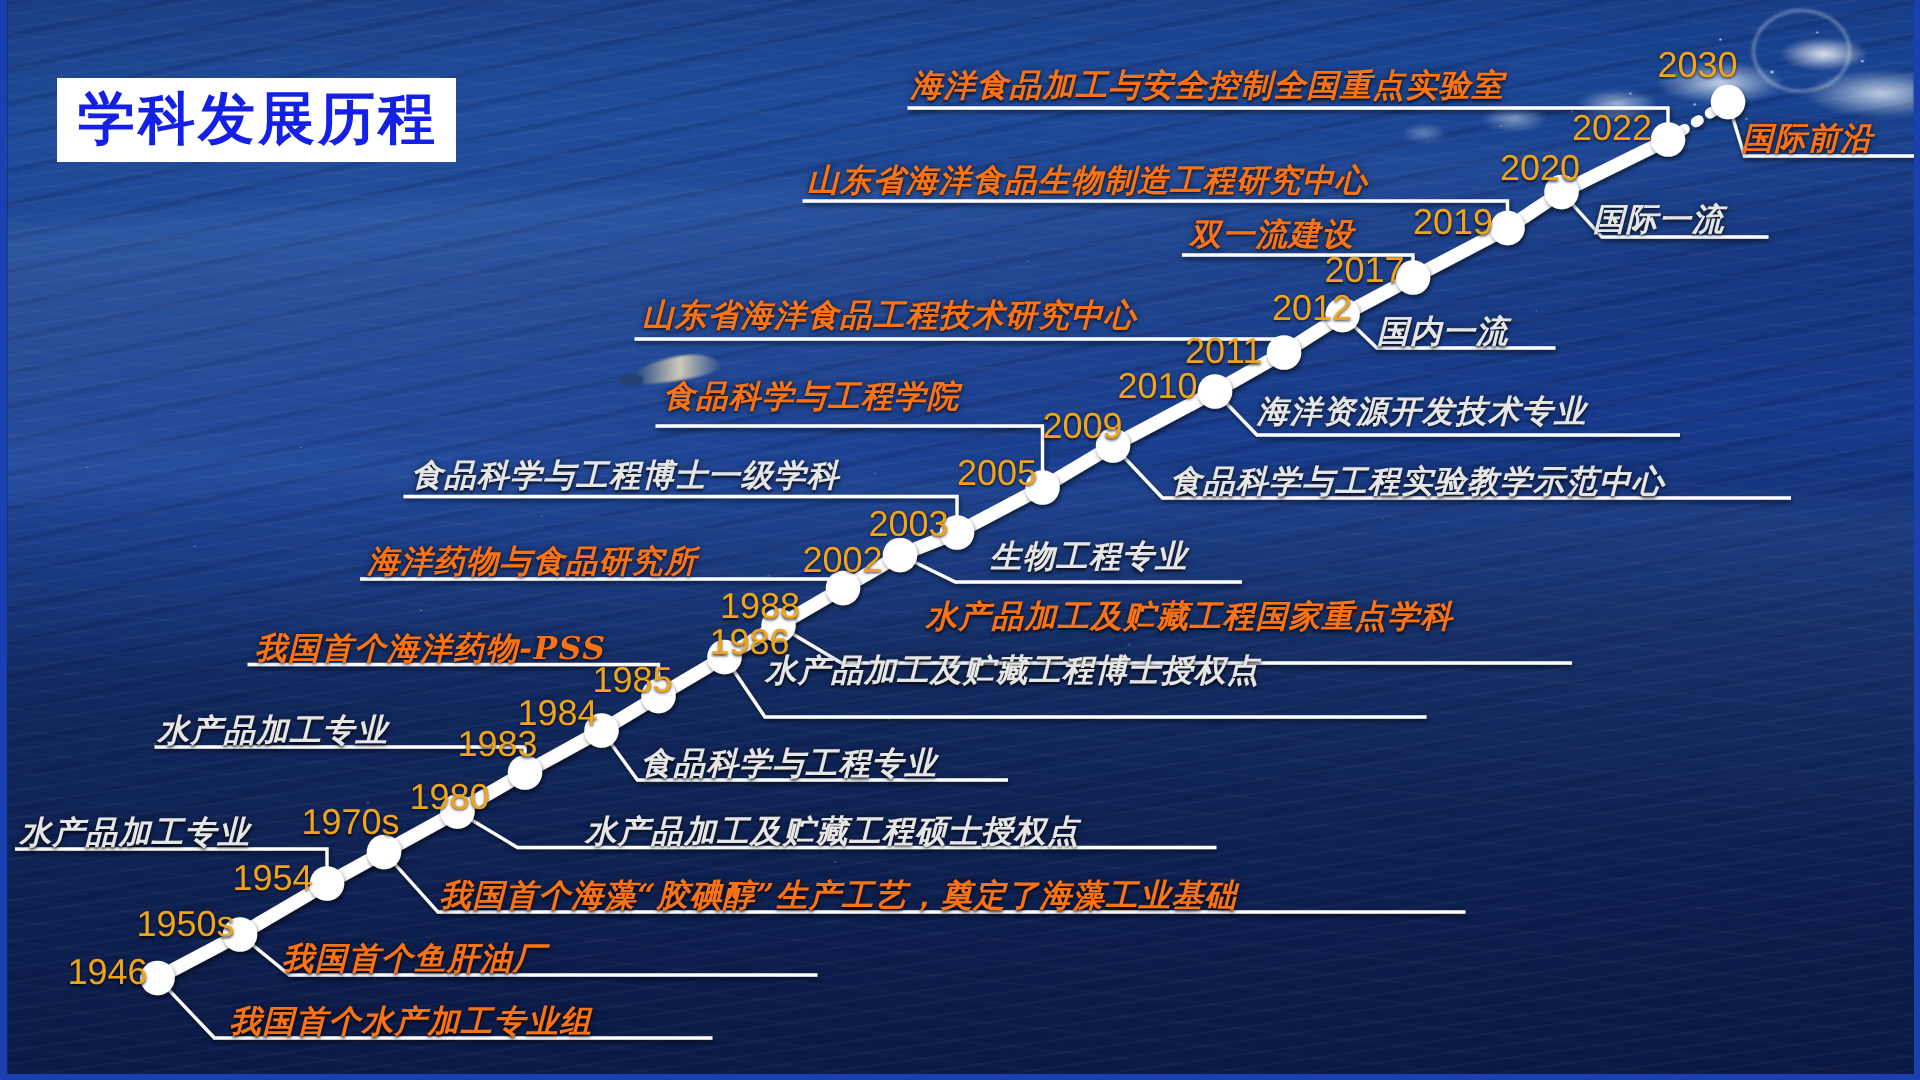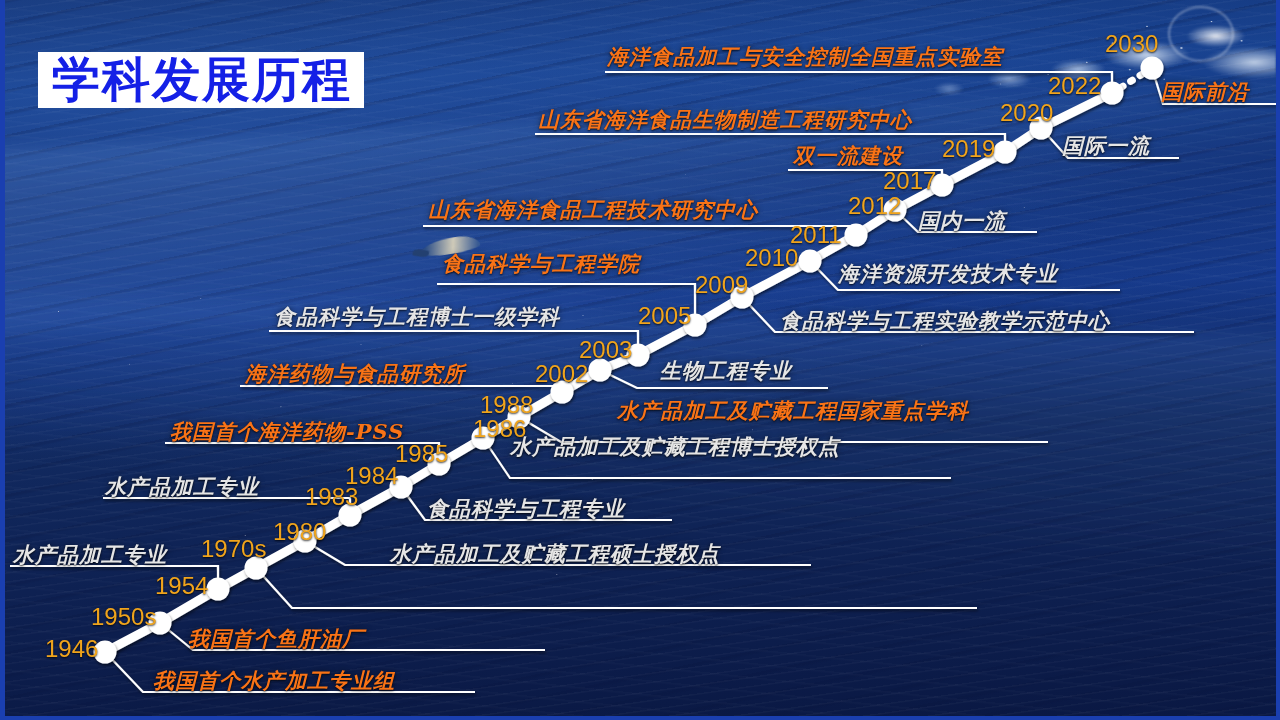--- a/index.html
+++ b/index.html
@@ -90,21 +90,21 @@
     border-radius:60% 40% 50% 50%/70% 70% 30% 30%;
     transform:rotate(-9deg);filter:blur(.6px);opacity:.95;}
   .dolphin:after{content:"";position:absolute;left:-8px;top:7px;width:16px;height:7px;
     background:#24406f;border-radius:50% 10% 50% 10%;transform:rotate(18deg);filter:blur(.5px);}
 
   
   #title-box{position:absolute;left:33px;top:52px;background:#ffffff;
     padding:6px 12px 8px 14px;}
   #title-box .t{
     font-family:"DejaVu Sans","Liberation Sans",sans-serif;
-    font-weight:bold;font-size:48px;line-height:42px;color:#1420e6;
+    font-weight:bold;font-size:38px;line-height:42px;color:#1420e6;
     letter-spacing:2px;white-space:nowrap;}
 
   
   #wire{position:absolute;left:0;top:0;width:1280px;height:720px;}
 
   
   .lab{position:absolute;white-space:nowrap;
     font-family:"DejaVu Serif","Liberation Serif",serif;
     font-weight:bold;font-style:italic;font-size:21px;line-height:23px;
     letter-spacing:1px;
@@ -245,20 +245,21 @@
   <div class="yr" style="left:843px;top:193px;">2012</div>
   <div class="yr" style="left:878px;top:168px;">2017</div>
   <div class="yr" style="left:937px;top:136px;">2019</div>
   <div class="yr" style="left:995px;top:100px;">2020</div>
   <div class="yr" style="left:1043px;top:73px;">2022</div>
   <div class="yr" style="left:1100px;top:31px;">2030</div>
 
   <div class="lab y" style="left:148px;top:669px;">我国首个水产加工专业组</div>
   <div class="lab y" style="left:183px;top:627px;">我国首个鱼肝油厂</div>
   <div class="lab w" style="left:8px;top:543px;">水产品加工专业</div>
+  <div class="lab y" style="left:288px;top:585px;">我国首个海藻“胶碘醇”生产工艺，奠定了海藻工业基础</div>
   <div class="lab w" style="left:385px;top:542px;">水产品加工及贮藏工程硕士授权点</div>
   <div class="lab w" style="left:100px;top:475px;">水产品加工专业</div>
   <div class="lab w" style="left:422px;top:497px;">食品科学与工程专业</div>
   <div class="lab y" style="left:165px;top:420px;">我国首个海洋药物-PSS</div>
   <div class="lab w" style="left:505px;top:435px;">水产品加工及贮藏工程博士授权点</div>
   <div class="lab y" style="left:612px;top:399px;">水产品加工及贮藏工程国家重点学科</div>
   <div class="lab y" style="left:240px;top:362px;">海洋药物与食品研究所</div>
   <div class="lab w" style="left:655px;top:359px;">生物工程专业</div>
   <div class="lab w" style="left:269px;top:305px;">食品科学与工程博士一级学科</div>
   <div class="lab y" style="left:437px;top:252px;">食品科学与工程学院</div>

